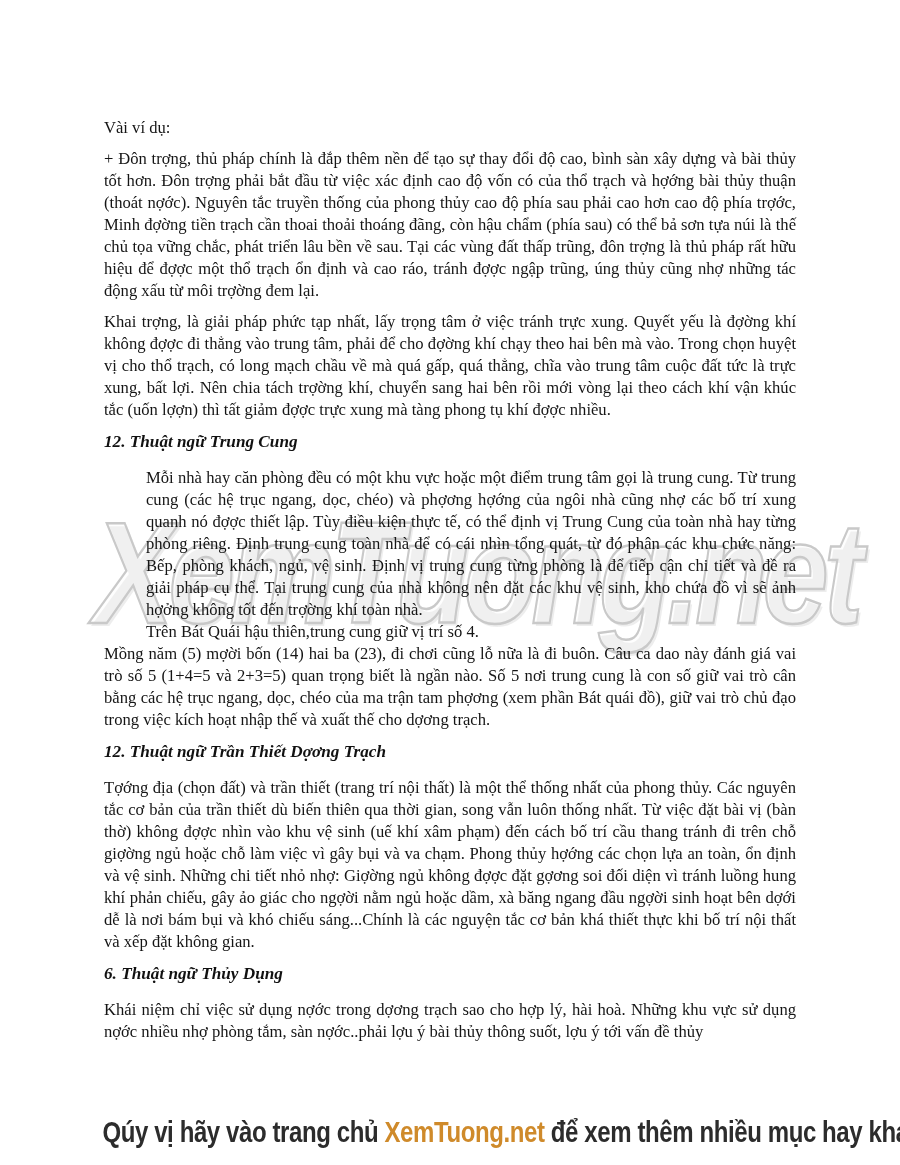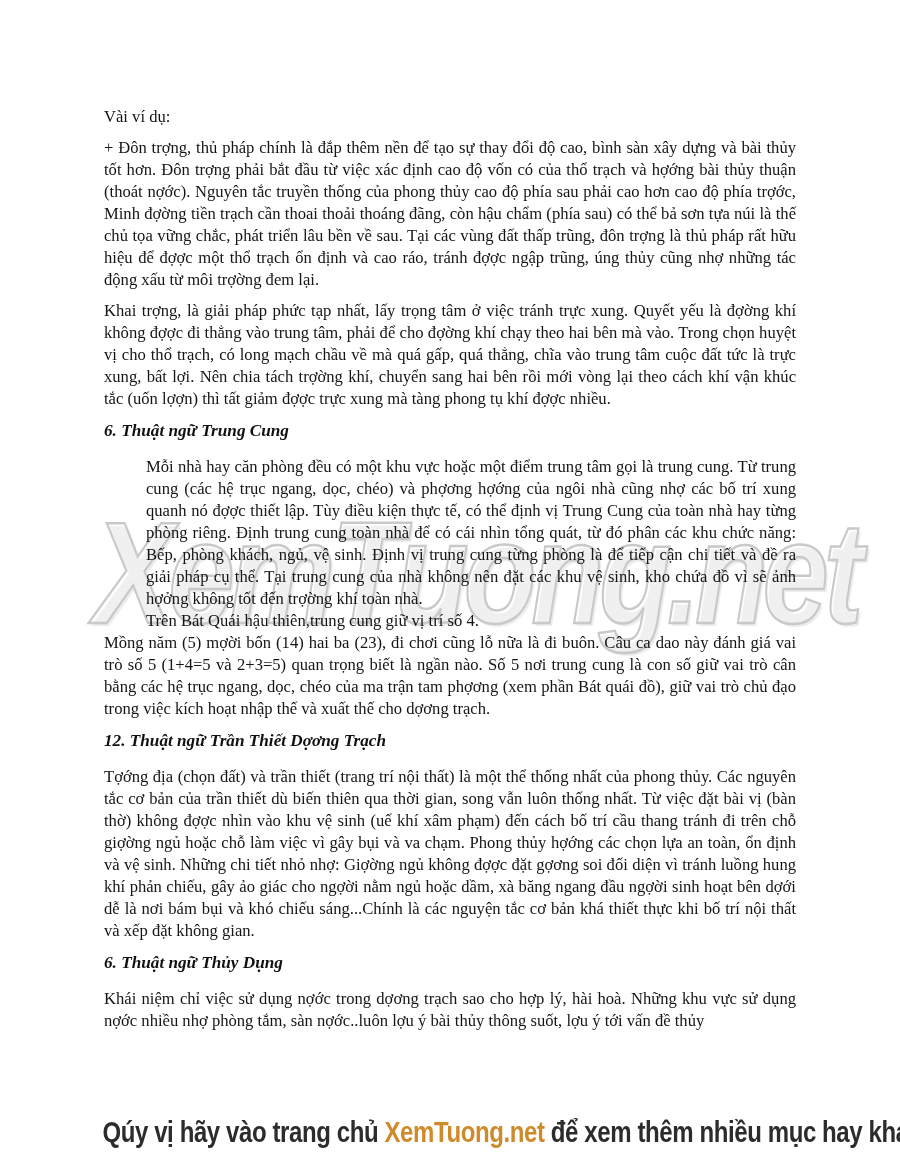--- a/index.html
+++ b/index.html
@@ -31,21 +31,21 @@
     -webkit-text-stroke: 2.5px #c9c9c9;
     text-shadow: 3px 3px 0 rgba(215, 215, 215, 0.45);
     transform: scaleX(0.82);
     transform-origin: left top;
     pointer-events: none;
     user-select: none;
   }
   
   .content {
     position: absolute;
-    left: 104px; top: 106px;
+    left: 104px; top: 117px;
     width: 692px;
     z-index: 1;
     color: #151515;
     font-size: 16.6px;
     line-height: 22px;
     text-align: justify;
     font-family: Liberation Serif, serif;
   }
   .content p {
     margin: 0 0 9px 0;
@@ -96,35 +96,35 @@
 
   <div class="watermark">XemTuong.net</div>
 
   <div class="content">
     <p>Vài ví dụ:</p>
 
     <p>+ Đôn trợng, thủ pháp chính là đắp thêm nền để tạo sự thay đổi độ cao, bình sàn xây dựng và bài thủy tốt hơn. Đôn trợng phải bắt đầu từ việc xác định cao độ vốn có của thổ trạch và hợớng bài thủy thuận (thoát nợớc). Nguyên tắc truyền thống của phong thủy cao độ phía sau phải cao hơn cao độ phía trợớc, Minh đợờng tiền trạch cần thoai thoải thoáng đãng, còn hậu chẩm (phía sau) có thể bả sơn tựa núi là thế chủ tọa vững chắc, phát triển lâu bền về sau. Tại các vùng đất thấp trũng, đôn trợng là thủ pháp rất hữu hiệu để đợợc một thổ trạch ổn định và cao ráo, tránh đợợc ngập trũng, úng thủy cũng nhợ những tác động xấu từ môi trợờng đem lại.</p>
 
     <p>Khai trợng, là giải pháp phức tạp nhất, lấy trọng tâm ở việc tránh trực xung. Quyết yếu là đợờng khí không đợợc đi thẳng vào trung tâm, phải để cho đợờng khí chạy theo hai bên mà vào. Trong chọn huyệt vị cho thổ trạch, có long mạch chầu về mà quá gấp, quá thẳng, chĩa vào trung tâm cuộc đất tức là trực xung, bất lợi. Nên chia tách trợờng khí, chuyển sang hai bên rồi mới vòng lại theo cách khí vận khúc tắc (uốn lợợn) thì tất giảm đợợc trực xung mà tàng phong tụ khí đợợc nhiều.</p>
 
-    <h3>6. Thuật ngữ Trung Cung</h3>
+    <h3>12. Thuật ngữ Trung Cung</h3>
 
     <p class="tight" style="text-align: justify;">Mỗi nhà hay căn phòng đều có một khu vực hoặc một điểm trung tâm gọi là trung cung. Từ trung cung (các hệ trục ngang, dọc, chéo) và phợơng hợớng của ngôi nhà cũng nhợ các bố trí xung quanh nó đợợc thiết lập. Tùy điều kiện thực tế, có thể định vị Trung Cung của toàn nhà hay từng phòng riêng. Định trung cung toàn nhà để có cái nhìn tổng quát, từ đó phân các khu chức năng: Bếp, phòng khách, ngủ, vệ sinh. Định vị trung cung từng phòng là để tiếp cận chi tiết và đề ra giải pháp cụ thể. Tại trung cung của nhà không nên đặt các khu vệ sinh, kho chứa đồ vì sẽ ảnh hợởng không tốt đến trợờng khí toàn nhà.</p>
 
     <p class="tight">Trên Bát Quái hậu thiên,trung cung giữ vị trí số 4.</p>
 
     <p>Mồng năm (5) mợời bốn (14) hai ba (23), đi chơi cũng lỗ nữa là đi buôn. Câu ca dao này đánh giá vai trò số 5 (1+4=5 và 2+3=5) quan trọng biết là ngần nào. Số 5 nơi trung cung là con số giữ vai trò cân bằng các hệ trục ngang, dọc, chéo của ma trận tam phợơng (xem phần Bát quái đồ), giữ vai trò chủ đạo trong việc kích hoạt nhập thế và xuất thế cho dợơng trạch.</p>
 
     <h3>12. Thuật ngữ Trần Thiết Dợơng Trạch</h3>
 
     <p>Tợớng địa (chọn đất) và trần thiết (trang trí nội thất) là một thể thống nhất của phong thủy. Các nguyên tắc cơ bản của trần thiết dù biến thiên qua thời gian, song vẫn luôn thống nhất. Từ việc đặt bài vị (bàn thờ) không đợợc nhìn vào khu vệ sinh (uế khí xâm phạm) đến cách bố trí cầu thang tránh đi trên chỗ giợờng ngủ hoặc chỗ làm việc vì gây bụi và va chạm. Phong thủy hợớng các chọn lựa an toàn, ổn định và vệ sinh. Những chi tiết nhỏ nhợ: Giợờng ngủ không đợợc đặt gợơng soi đối diện vì tránh luồng hung khí phản chiếu, gây ảo giác cho ngợời nằm ngủ hoặc dầm, xà băng ngang đầu ngợời sinh hoạt bên dợới dễ là nơi bám bụi và khó chiếu sáng...Chính là các nguyện tắc cơ bản khá thiết thực khi bố trí nội thất và xếp đặt không gian.</p>
 
     <h3>6. Thuật ngữ Thủy Dụng</h3>
 
-    <p>Khái niệm chỉ việc sử dụng nợớc trong dợơng trạch sao cho hợp lý, hài hoà. Những khu vực sử dụng nợớc nhiều nhợ phòng tắm, sàn nợớc..luôn lợu ý bài thủy thông suốt, lợu ý tới vấn đề thủy</p>
+    <p>Khái niệm chỉ việc sử dụng nợớc trong dợơng trạch sao cho hợp lý, hài hoà. Những khu vực sử dụng nợớc nhiều nhợ phòng tắm, sàn nợớc..phải lợu ý bài thủy thông suốt, lợu ý tới vấn đề thủy</p>
   </div>
 
   <div class="footer">
     <div class="footer-inner">
       <span>Qúy vị hãy vào trang chủ </span><span class="footer-brand">XemTuong.net</span><span> để xem thêm nhiều mục hay khác</span>
     </div>
   </div>
 
 </div>
 

